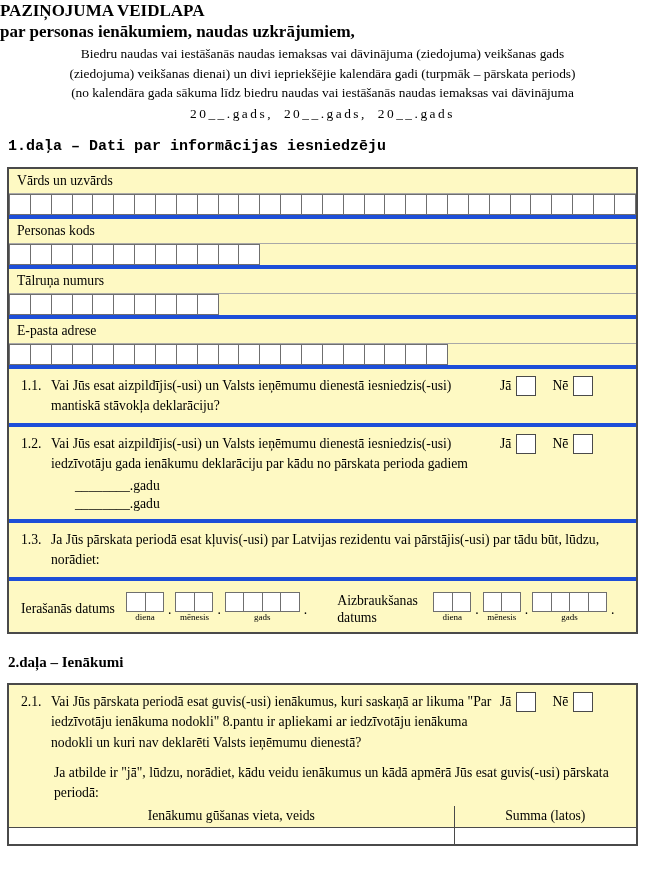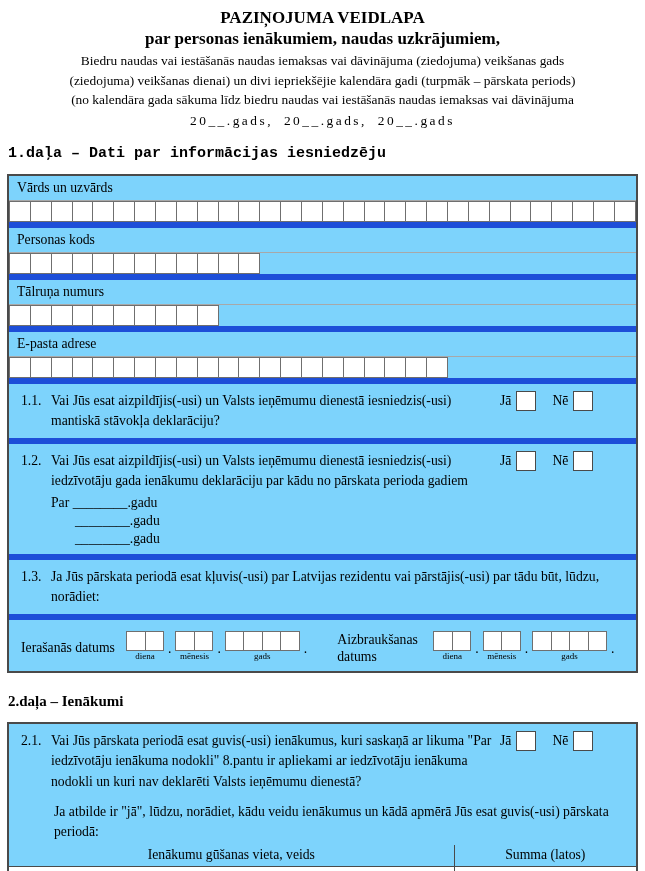--- a/index.html
+++ b/index.html
@@ -5,40 +5,40 @@
   * { box-sizing: border-box; margin: 0; padding: 0; }
   html, body { background: #fff; }
   body {
     width: 645px; height: 871px; overflow: hidden;
     font-family: "Liberation Serif", "DejaVu Serif", serif;
     color: #000; font-size: 13.7px;
   }
   .page { width: 645px; height: 871px; position: relative; }
 
   
-  .title-block { text-align: center; padding-top: 7px; }
+  .title-block { text-align: left; }
   .title-block div { font-weight: bold; font-size: 17px; line-height: 21px; }
   .intro { text-align: center; margin-top: 2px; font-size: 13.4px; line-height: 19.5px; }
   .intro-years {
     text-align: center; margin-top: 3px; font-size: 13.4px;
     letter-spacing: 2.5px; word-spacing: 5px;
   }
   .section-heading {
     font-weight: bold; font-size: 15px; margin-left: 8px;
   }
   .heading-1 { margin-top: 16px; font-family: Liberation Mono, monospace; }
   .heading-2 { margin-top: 20px; }
 
   
   .formbox {
     margin: 12px 7px 0 7px;
-    background: #7dd3fc;
+    background: #fef9c3;
     border: 2px solid #4a4a4a;
   }
-  .sep { border-top: 6px solid #1d4ed8; }
+  .sep { border-top: 4px solid #1d4ed8; }
 
   
   .field-label { padding: 4px 8px 2px 8px; height: 24px; font-size: 13.7px; }
   .cells-row { display: flex; height: 22px; overflow: hidden; border-top: 1px solid #a8a8a8; }
   .cell {
     width: 21.87px; height: 21px; flex: none;
     background: #fff; border: 1px solid #6f6f6f; margin-left: -1px;
   }
   .cell:first-child { margin-left: 0; }
 
@@ -215,21 +215,20 @@
         <span class="yn-label">Nē</span>
         <span class="checkbox"></span>
       </div>
     </div>
 
     <div class="q sep">
       <div class="q-num">1.2.</div>
       <div class="q-body">
         <div>Vai Jūs esat aizpildījis(-usi) un Valsts ieņēmumu dienestā iesniedzis(-usi) iedzīvotāju gada ienākumu deklarāciju par kādu no pārskata perioda gadiem</div>
         <div class="year-lines">
-          <div>Par ________.gadu</div>
           <div class="year-line-indent">________.gadu</div>
           <div class="year-line-indent">________.gadu</div>
         </div>
       </div>
       <div class="yesno">
         <span class="yn-label">Jā</span>
         <span class="checkbox"></span>
         <span class="yn-label">Nē</span>
         <span class="checkbox"></span>
       </div>

